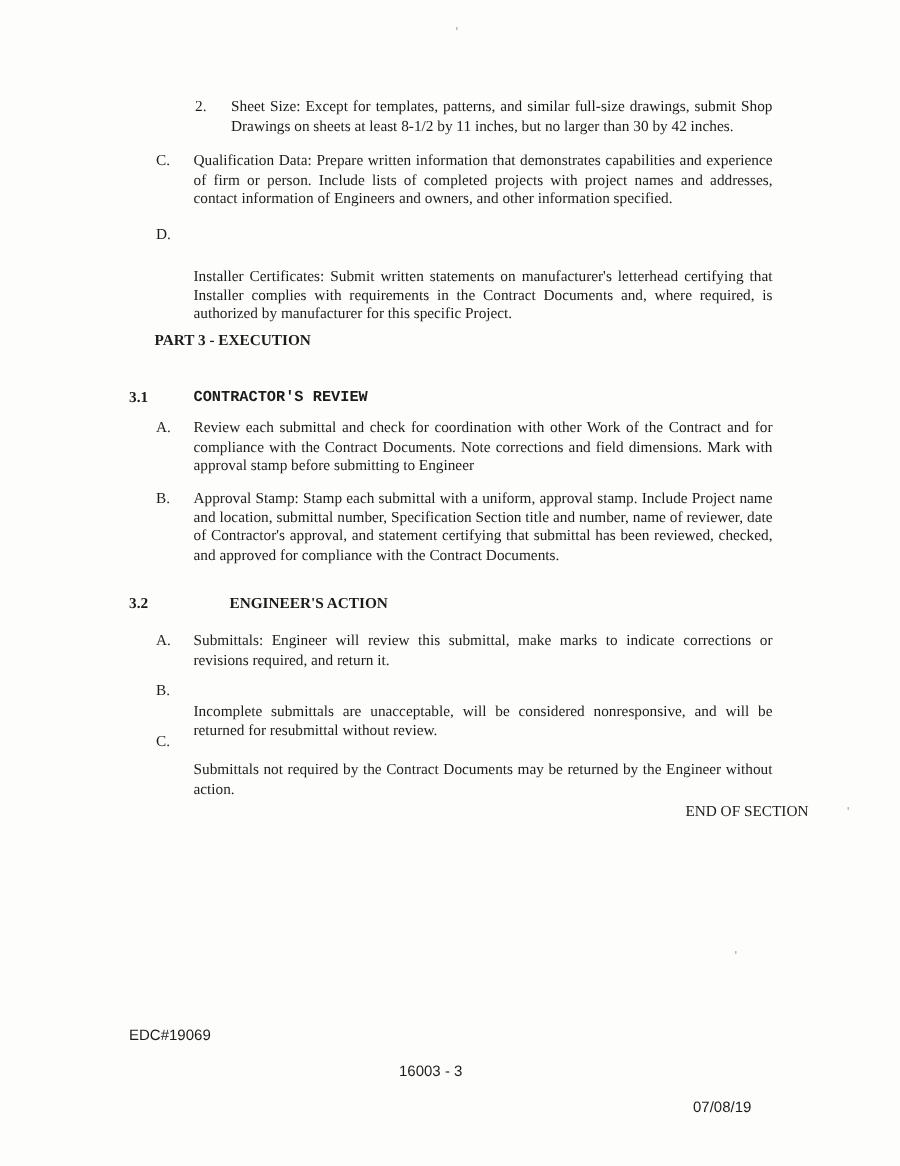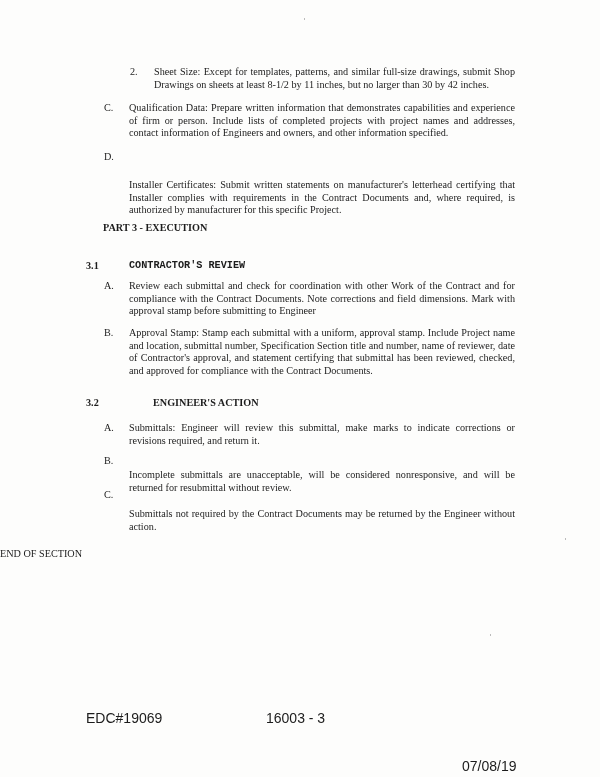--- a/index.html
+++ b/index.html
@@ -4,21 +4,21 @@
 <style>
   html, body { margin:0; padding:0; }
   body {
     width:600px; height:777px; background:#fdfdfc; position:relative; overflow:hidden;
     font-family:"Liberation Serif", serif; color:#1c1c1c; font-size:10.2px; line-height:12.6px;
   }
   .abs { position:absolute; }
   .para { position:absolute; text-align:justify; }
   .label { position:absolute; }
   .bold { font-weight:bold; }
-  .footer { position:absolute; font-family:"Liberation Sans", sans-serif; font-size:14px; top:712px; }
+  .footer { position:absolute; font-family:"Liberation Sans", sans-serif; font-size:10px; top:685px; }
   .speck { position:absolute; width:1px; height:2px; background:#bbb; }
 </style>
 </head>
 <body>
 
 <div>
 
   <span class="label" style="left:130px; top:66px;">2.</span>
   <div class="para" style="left:154px; top:66px; width:361px;">Sheet Size: Except for templates, patterns, and similar full-size drawings, submit Shop Drawings on sheets at least 8-1/2 by 11 inches, but no larger than 30 by 42 inches.</div>
 
@@ -44,22 +44,22 @@
 
   <span class="label" style="left:104px; top:422px;">A.</span>
   <div class="para" style="left:129px; top:422px; width:386px;">Submittals: Engineer will review this submittal, make marks to indicate corrections or revisions required, and return it.</div>
 
   <span class="label" style="left:104px; top:455px;">B.</span>
   <div class="para" style="left:129px; top:455px; width:386px;margin-top:14px;">Incomplete submittals are unacceptable, will be considered nonresponsive, and will be returned for resubmittal without review.</div>
 
   <span class="label" style="left:104px; top:489px;">C.</span>
   <div class="para" style="left:129px; top:508px; width:386px;">Submittals not required by the Contract Documents may be returned by the Engineer without action.</div>
 
-  <div class="abs" style="left:0; width:539px; top:548px; text-align:left;">END OF SECTION</div>
+  <div class="abs" style="left:0; width:539px; top:536px; text-align:right;">END OF SECTION</div>
 
   <div class="footer" style="left:86px;">EDC#19069</div>
-  <div class="footer" style="left:266px;">16003 - 3</div>
+  <div class="footer" style="left:266px;margin-top:24px;">16003 - 3</div>
   <div class="footer" style="left:462px;margin-top:48px;">07/08/19</div>
 
   <div class="speck" style="left:304px; top:18px;"></div>
   <div class="speck" style="left:565px; top:538px;"></div>
   <div class="speck" style="left:490px; top:634px;"></div>
 </div>
 
 </body></html>

